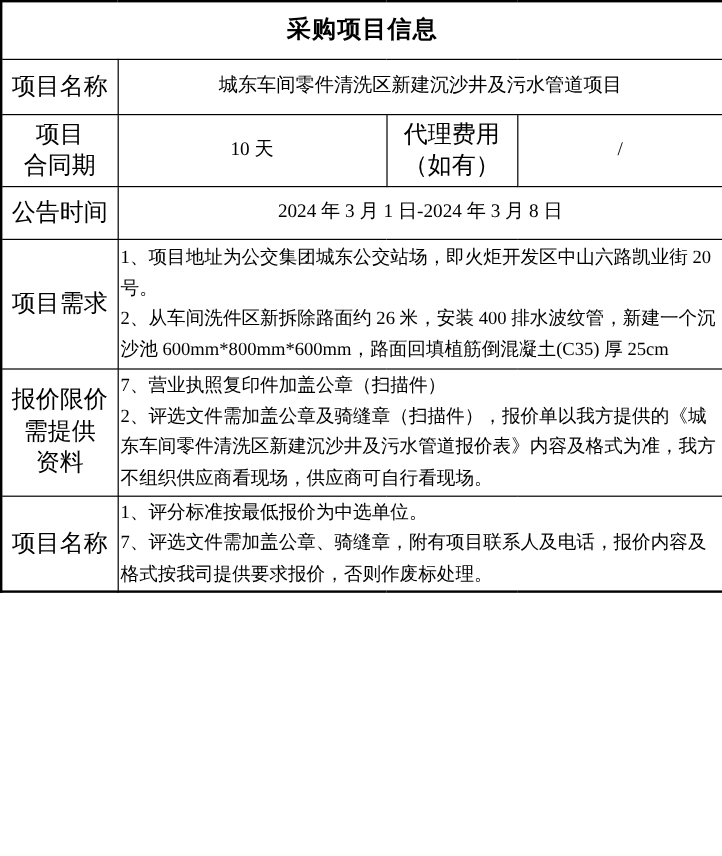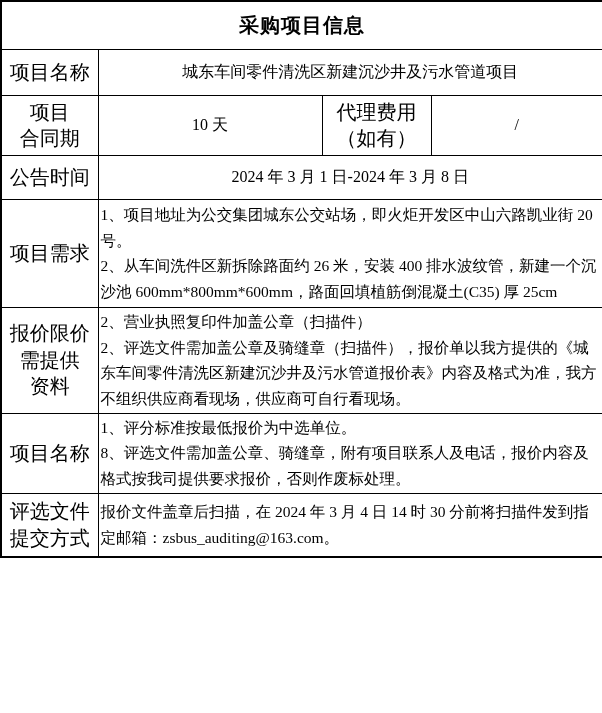--- a/index.html
+++ b/index.html
@@ -100,36 +100,27 @@
   </tr>
 
 
   <tr style="height:106px">
     <td class="label-cell">
       <div>报价限价</div>
       <div>需提供</div>
       <div>资料</div>
     </td>
     <td colspan="3" class="content-cell">
-      <div class="para">2、营业执照复印件加盖公章（扫描件）</div>
+      <div class="para">7、营业执照复印件加盖公章（扫描件）</div>
       <div class="para">2、评选文件需加盖公章及骑缝章（扫描件），报价单以我方提供的《城东车间零件清洗区新建沉沙井及污水管道报价表》内容及格式为准，我方不组织供应商看现场，供应商可自行看现场。</div>
     </td>
   </tr>
 
   <tr style="height:80px">
     <td class="label-cell">项目名称</td>
     <td colspan="3" class="content-cell">
       <div class="para">1、评分标准按最低报价为中选单位。</div>
-      <div class="para">8、评选文件需加盖公章、骑缝章，附有项目联系人及电话，报价内容及格式按我司提供要求报价，否则作废标处理。</div>
+      <div class="para">7、评选文件需加盖公章、骑缝章，附有项目联系人及电话，报价内容及格式按我司提供要求报价，否则作废标处理。</div>
     </td>
   </tr>
 
-  <tr style="height:64px">
-    <td class="label-cell">
-      <div>评选文件</div>
-      <div>提交方式</div>
-    </td>
-    <td colspan="3" class="content-cell">
-      <div class="para">报价文件盖章后扫描，在 2024 年 3 月 4 日 14 时 30 分前将扫描件发到指定邮箱：zsbus_auditing@163.com。</div>
-    </td>
-  </tr>
 </tbody>
   </table>
 
 </body></html>

